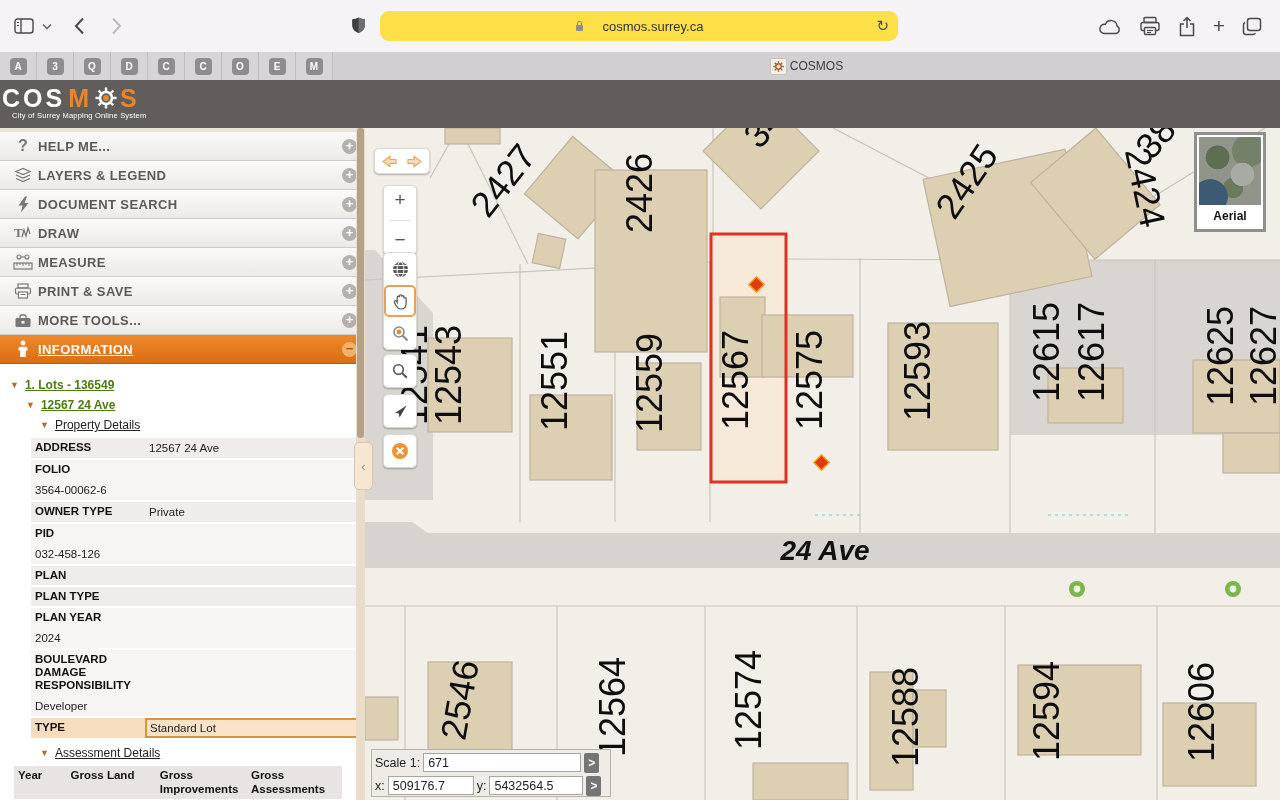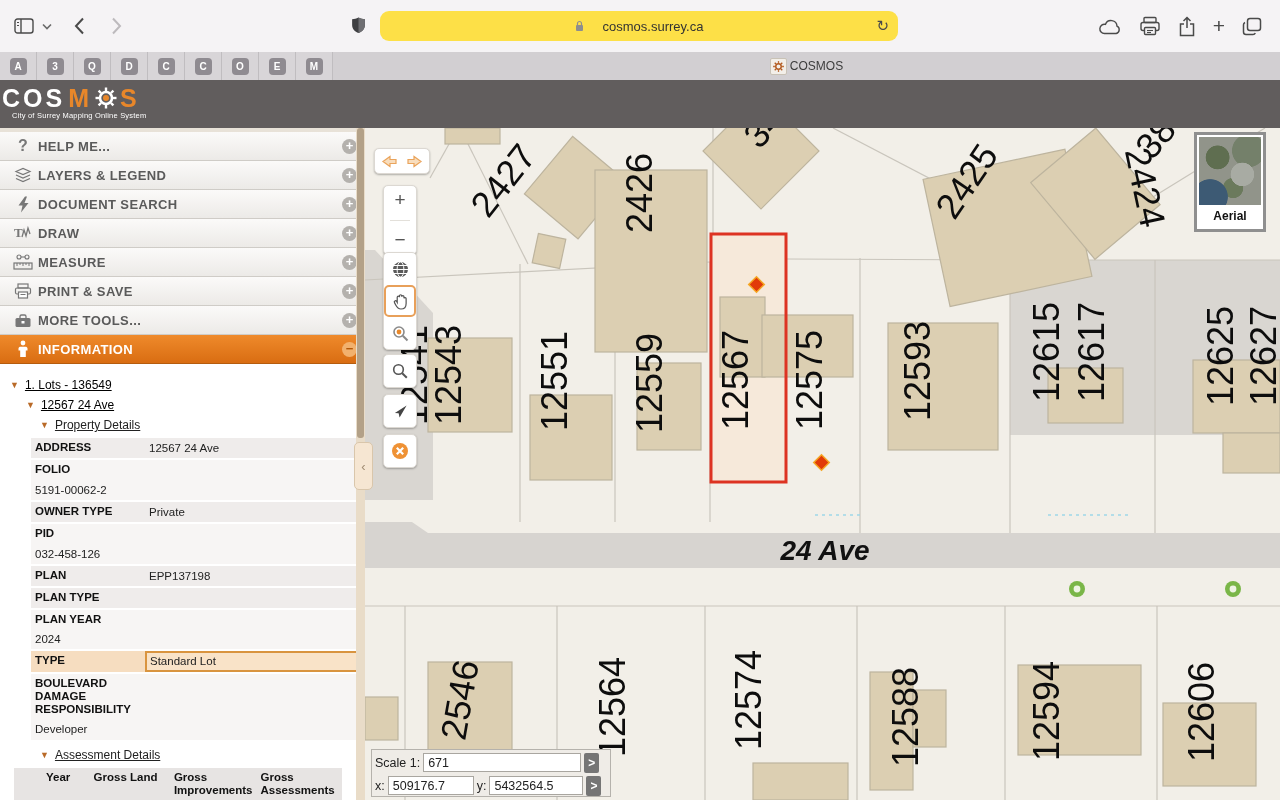--- a/index.html
+++ b/index.html
@@ -51,40 +51,40 @@
   .main{position:absolute;left:0;top:128px;width:1280px;height:672px;display:flex;}
   .sidebar{position:relative;width:365px;height:672px;background:#fff;overflow:hidden;}
   .menuwrap{background:#e8e2d8;padding-top:4px;}
   .mitem{height:28px;background:linear-gradient(#fbfaf9,#eceae7);border-bottom:1px solid #cfccc7;
     display:flex;align-items:center;padding:0 8px;}
   .mitem .micon{width:30px;display:flex;align-items:center;justify-content:center;color:#777;}
   .mitem .mlabel{flex:1;font-size:13px;font-weight:bold;color:#5a5a5a;letter-spacing:.4px;}
   .mitem .pluscir{width:15px;height:15px;border-radius:50%;background:#b4b1ad;color:#fff;
     font-size:13px;line-height:14px;text-align:center;font-weight:bold;}
   .mitem.active{background:linear-gradient(#ef8a2b,#d96d12);border-bottom:1px solid #b55c0d;}
-  .mitem.active .mlabel{color:#fff;}
+  .mitem.active .mlabel{color:#fff;text-decoration:underline;}
   .mitem.active .pluscir{background:#f2b16d;color:#b35708;}
 
   .infopanel{background:#fff;padding:8px 0 0 0;}
   .ilink{display:flex;align-items:center;gap:6px;margin:6px 0 6px 10px;}
   .ilink .tri{color:#b96a28;font-size:9px;}
-  .ilink a{color:#000000;text-decoration:underline;font-size:12px;font-weight:normal;}
+  .ilink a{color:#4d7c0f;text-decoration:underline;font-size:12px;font-weight:bold;}
   .ilink.lvl2{margin-left:26px;}
   .ilink.lvl3{margin-left:40px;}
   .ilink.lvl3 a{font-weight:normal;font-size:12px;color:#222;}
   .ftable{margin:2px 0 4px 31px;width:328px;font-size:11.5px;}
   .frow{display:flex;background:#efeceb;border-bottom:2px solid #fff;}
   .frow.alt{background:#f7f5f4;flex-direction:column;}
   .frow .fl{width:106px;padding:3px 4px 3px 4px;font-weight:bold;color:#111;line-height:1.15;}
   .frow .fv{flex:1;padding:3px 4px;color:#222;line-height:1.25;}
   .frow.hl{background:#f6ddc0;}
   .frow.hl .fv{border:2px solid #d9943f;background:#f9e3c8;padding:1px 3px;}
   .linkblue{color:#3a5bc7;}
   .subtable{margin:2px 0 6px 14px;width:328px;font-size:11.5px;}
-  .sthead{display:flex;background:#e7e4e3;font-weight:bold;color:#111;padding-left:28px;}
+  .sthead{display:flex;background:#e7e4e3;font-weight:bold;color:#111;}
   .sthead div{padding:3px 4px;line-height:1.15;}
 
   .scrollrail{position:absolute;right:0;top:0;width:9px;height:672px;background:#e9dcc8;}
   .scrollthumb{position:absolute;right:1px;top:0;width:7px;height:310px;background:#b3a188;border-radius:3px;}
   .collapsetab{position:absolute;left:354px;top:314px;width:17px;height:46px;background:#f6e6d2;
     border:1px solid #d9c6ab;border-radius:5px;display:flex;align-items:center;justify-content:center;
     color:#a08c73;font-size:13px;z-index:6;}
 
   
   .map{position:relative;width:915px;height:672px;overflow:hidden;background:#f2efe8;}
@@ -388,48 +388,47 @@
           <span class="tri">▼</span>
           <a>Property Details</a>
         </div>
         <div class="ftable">
           <div class="frow">
               <div class="fl">ADDRESS</div>
               <div class="fv">12567 24 Ave</div>
             </div>
           <div class="frow alt">
               <div class="fl">FOLIO</div>
-              <div class="fv">5191-00062-2</div>
+              <div class="fv">3564-00062-6</div>
             </div>
           <div class="frow">
               <div class="fl">OWNER TYPE</div>
               <div class="fv">Private</div>
             </div>
           <div class="frow alt">
               <div class="fl">PID</div>
               <div class="fv">032-458-126</div>
             </div>
           <div class="frow">
               <div class="fl">PLAN</div>
-              <div class="fv linkblue">EPP137198</div>
             </div>
           <div class="frow">
               <div class="fl">PLAN TYPE</div>
             </div>
           <div class="frow alt">
               <div class="fl">PLAN YEAR</div>
               <div class="fv">2024</div>
             </div>
+          <div class="frow alt">
+              <div class="fl">BOULEVARD DAMAGE RESPONSIBILITY</div>
+              <div class="fv">Developer</div>
+            </div>
           <div class="frow hl">
               <div class="fl">TYPE</div>
               <div class="fv">Standard Lot</div>
-            </div>
-          <div class="frow alt">
-              <div class="fl">BOULEVARD DAMAGE RESPONSIBILITY</div>
-              <div class="fv">Developer</div>
             </div>
         </div>
         <div class="ilink lvl3">
           <span class="tri">▼</span>
           <a>Assessment Details</a>
         </div>
         <div class="subtable">
           <div class="sthead">
             <div style="width:46px">Year</div>
             <div style="width:84px">Gross Land</div>

